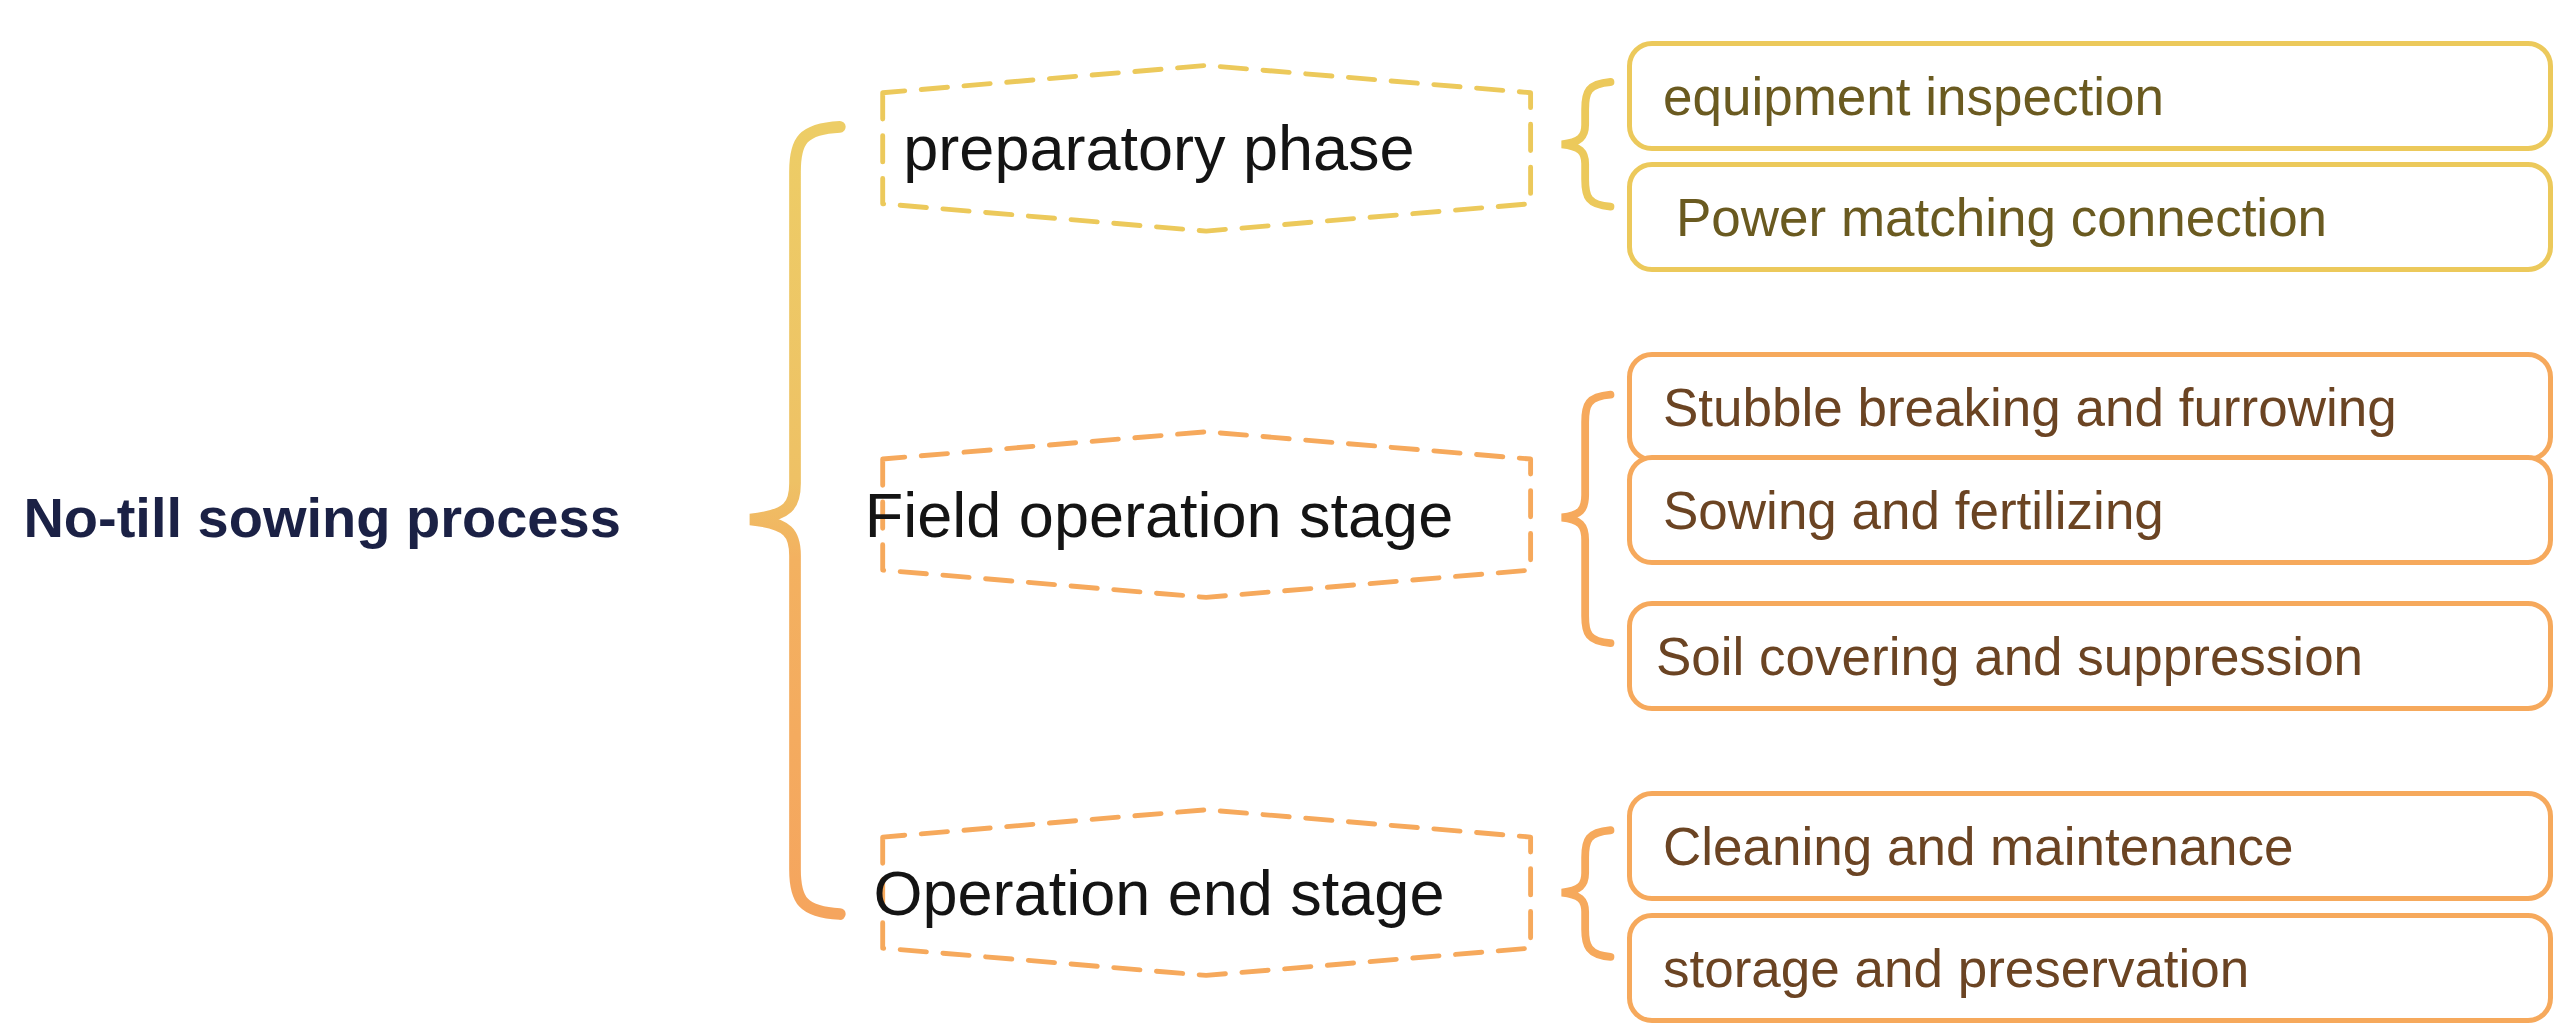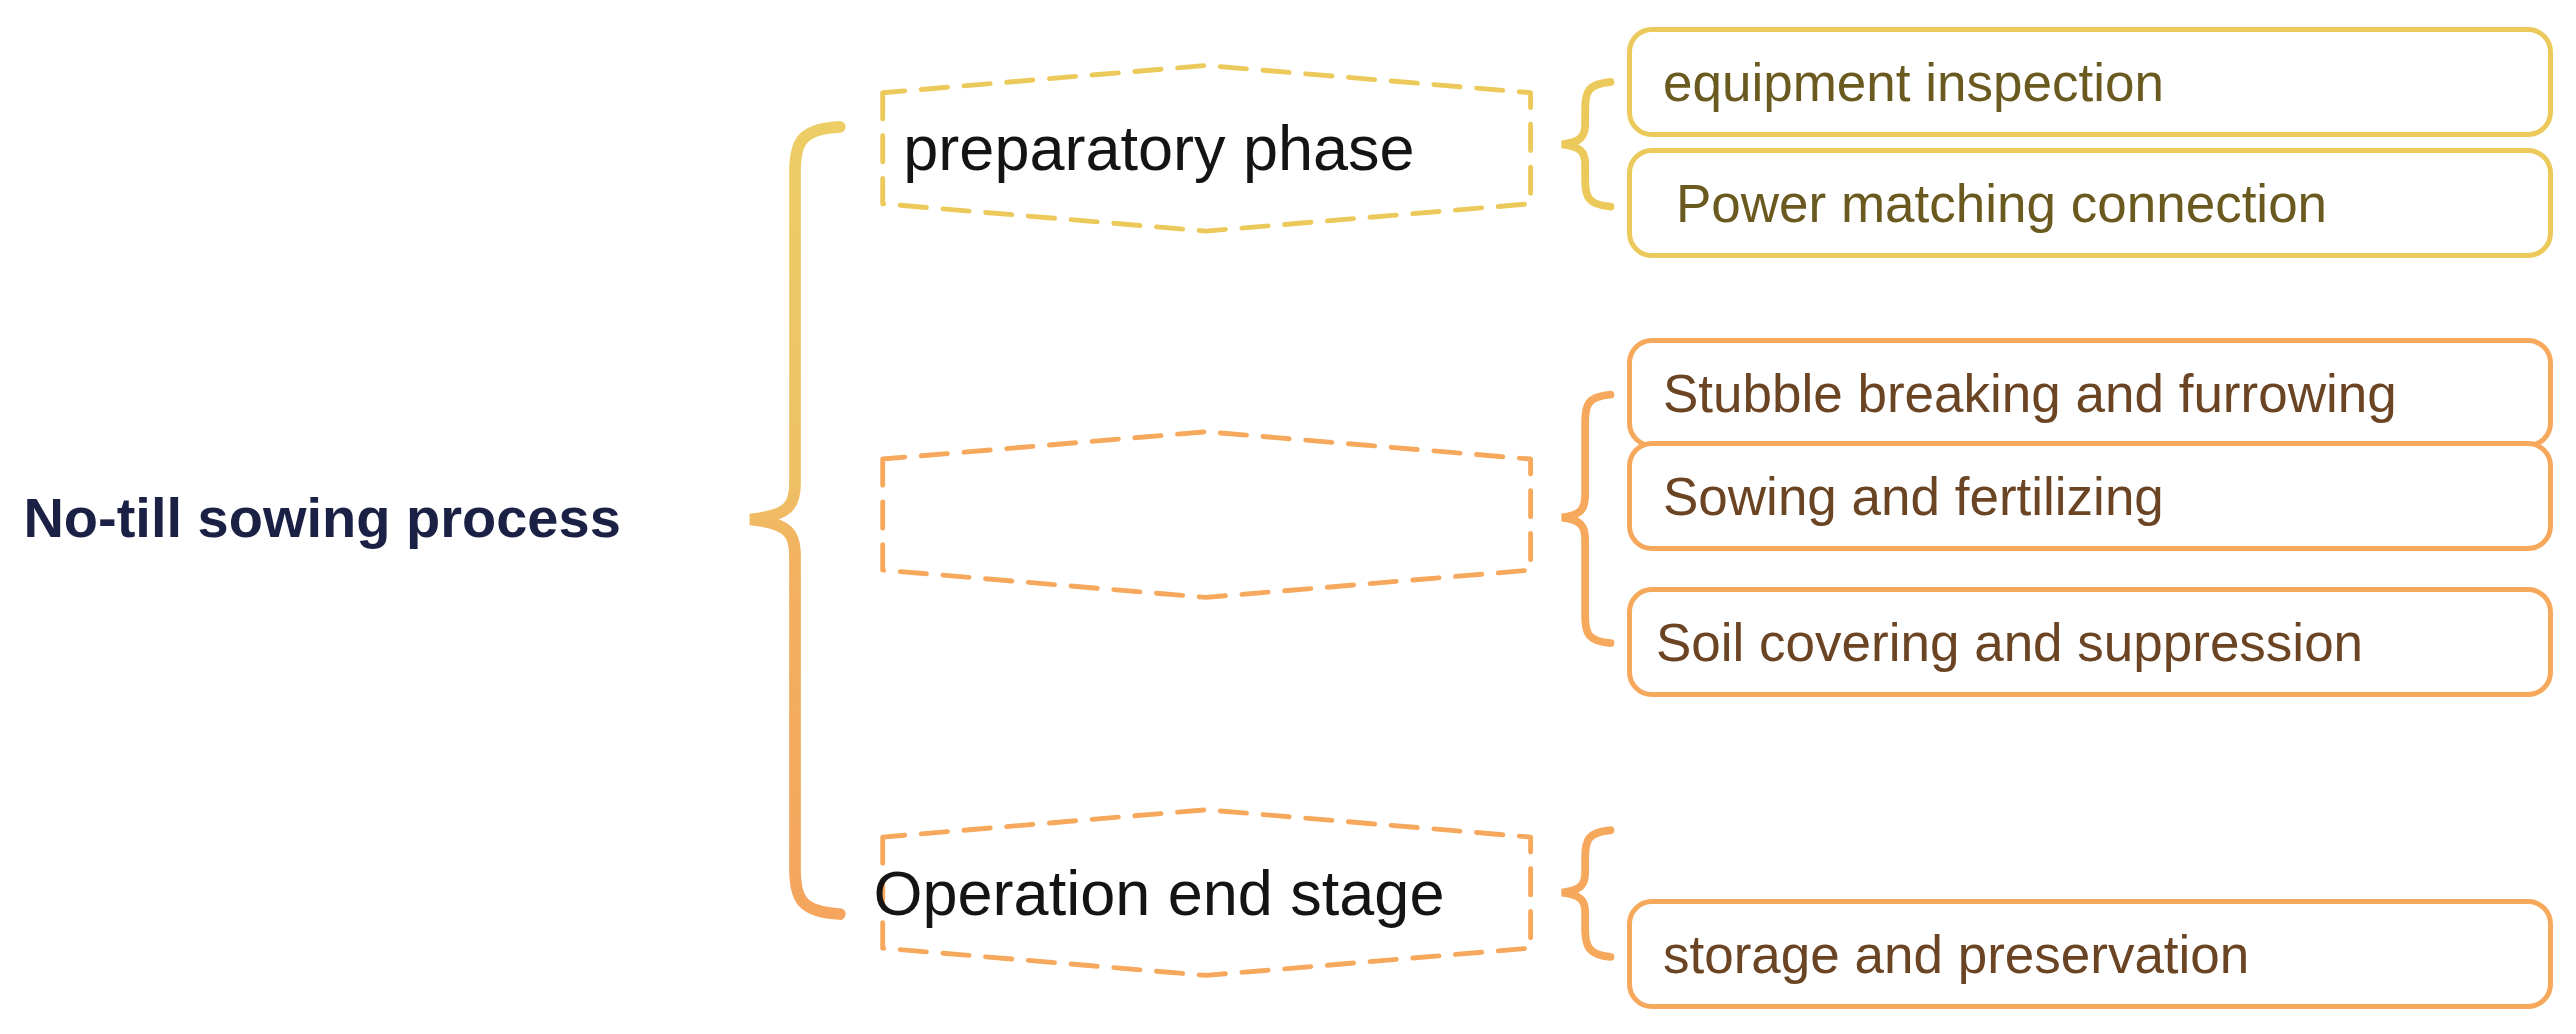--- a/index.html
+++ b/index.html
@@ -53,20 +53,21 @@
   .leaf{
     position:absolute;left:1627px;width:926px;height:110px;
     box-sizing:border-box;
     border:5.8px solid var(--yellow);
     border-radius:25px;
     display:flex;align-items:center;
     padding-left:31px;
     font-size:53px;
     color:var(--leaf-text-yellow);
     background:var(--bg);
+    margin-top:14px;
   }
   .leaf.orange{border-color:var(--orange);color:var(--leaf-text-brown);}
 </style>
 </head>
 <body>
 
 <div id="canvas">
 
   <svg id="shape-layer" viewBox="0 0 2644 1062" xmlns="http://www.w3.org/2000/svg">
     <defs>
@@ -113,25 +114,27 @@
          L 1627 896
          C 1627 908, 1622 914, 1603 916
          C 1622 918, 1627 924, 1627 936
          L 1627 954
          C 1627 970, 1630 980, 1653 982"></path>
   </svg>
 
   <div class="label root-title">No-till sowing process</div>
 
   <div class="label stage-label" style="top:104px;">preparatory phase</div>
+  <div class="label stage-label" style="top:471px;">Field operation stage</div>
   <div class="label stage-label" style="top:849px;">Operation end stage</div>
 
   <div class="leaf" style="top:27px;">equipment inspection</div>
   <div class="leaf" style="top:148px;padding-left:44px;">Power matching connection</div>
 
   <div class="leaf orange" style="top:338px;text-align:center;">Stubble breaking and furrowing</div>
   <div class="leaf orange" style="top:441px;">Sowing and fertilizing</div>
   <div class="leaf orange" style="top:587px;padding-left:24px;">Soil covering and suppression</div>
 
+  <div class="leaf orange" style="top:777px;">Cleaning and maintenance</div>
   <div class="leaf orange" style="top:899px;">storage and preservation</div>
 
 </div>
 
 
 </body></html>

